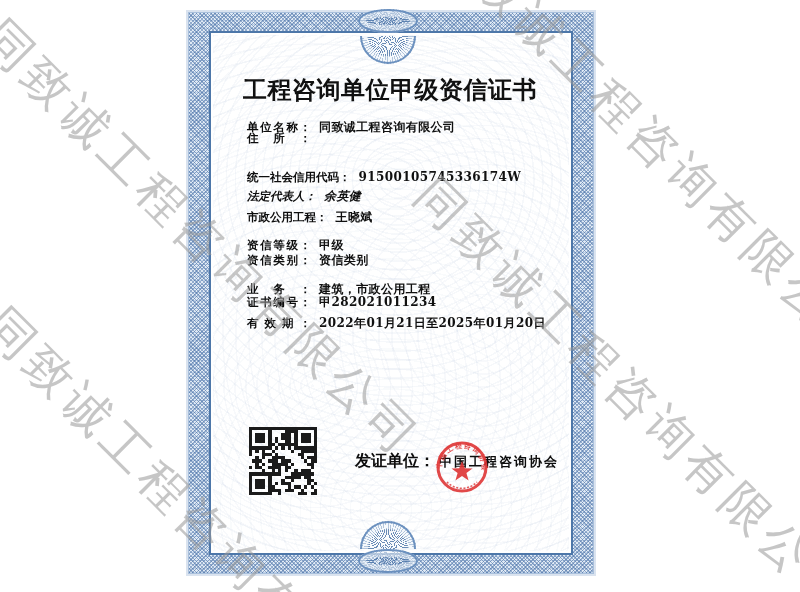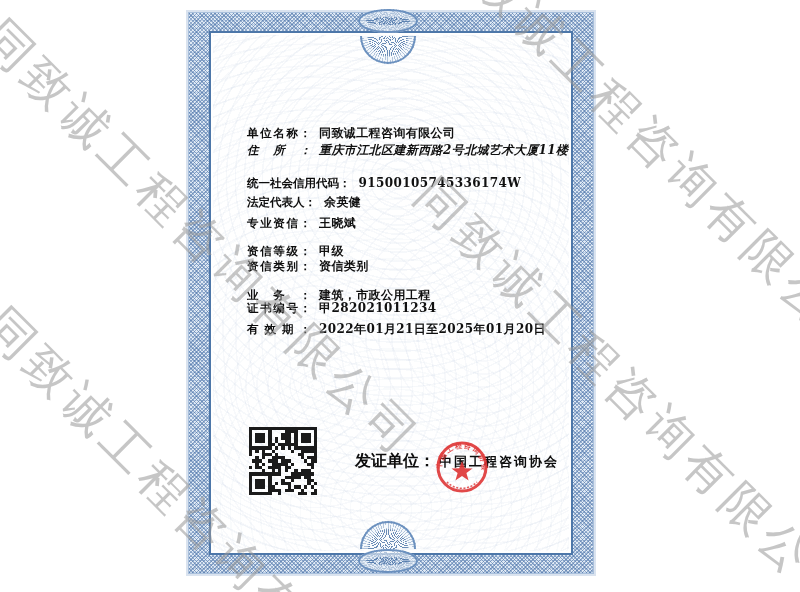--- a/index.html
+++ b/index.html
@@ -30,21 +30,21 @@
   .fan{position:absolute;overflow:hidden;}
   .fan .rosette{position:absolute;left:0;width:100%;}
   .fan-down .rosette{top:-100%;height:200%;}
   .fan-up .rosette{top:0;height:200%;}
 
   
   #title{position:absolute;left:208px;top:74px;width:364px;text-align:center;
     font-size:24px;font-weight:900;letter-spacing:.5px;color:#101010;white-space:nowrap;}
 
   
-  .frow{position:absolute;left:247px;height:16px;line-height:16px;display:flex;align-items:baseline;white-space:nowrap;margin-top:6px;}
+  .frow{position:absolute;left:247px;height:16px;line-height:16px;display:flex;align-items:baseline;white-space:nowrap;}
   .flabel{display:inline-block;min-width:64px;font-size:11.5px;font-weight:700;color:#0d0d0d;
     text-align:justify;text-align-last:justify;white-space:nowrap;}
   .fvalue{margin-left:8px;font-size:12px;font-weight:700;letter-spacing:.4px;color:#101010;
     font-family:"DejaVu Serif",serif;white-space:nowrap;}
 
   
   #issuer{position:absolute;left:355px;top:453px;height:16px;line-height:16px;white-space:nowrap;}
   #issuer .ilabel{font-size:16px;font-weight:700;color:#0d0d0d;}
   #issuer .ivalue{font-size:13px;font-weight:700;letter-spacing:2px;color:#0d0d0d;margin-left:4px;}
 
@@ -70,40 +70,40 @@
 
   <div class="rosette" style="left:358px;top:9px;width:60px;height:24px;"></div>
   <div class="fan fan-down" style="left:360px;top:36px;width:56px;height:28px;">
       <div class="rosette"></div>
     </div>
   <div class="fan fan-up" style="left:360px;top:521px;width:56px;height:28px;">
       <div class="rosette"></div>
     </div>
   <div class="rosette" style="left:358px;top:549px;width:60px;height:24px;"></div>
 
+  <div id="title">工程咨询单位甲级资信证书</div>
 
   <div id="fields">
       <div class="frow" style="top: 119px;">
         <span class="flabel">单位名称：</span>
         <span class="fvalue">同致诚工程咨询有限公司</span>
       </div>
-      <div class="frow" style="top: 136px; font-style: italic;">
+      <div class="frow" style="top: 130px;">
         <span class="flabel">住所：</span>
-        <span class="fvalue">重庆市江北区建新西路2号北城艺术大厦11楼</span>
       </div>
       <div class="frow" style="top: 169px; justify-content: space-between;">
         <span class="flabel">统一社会信用代码：</span>
         <span class="fvalue">91500105745336174W</span>
       </div>
-      <div class="frow" style="top: 188px;">
+      <div class="frow" style="top: 188px; font-style: italic;">
         <span class="flabel">法定代表人：</span>
         <span class="fvalue">余英健</span>
       </div>
       <div class="frow" style="top: 209px;">
-        <span class="flabel">专业资信：</span>
+        <span class="flabel">市政公用工程：</span>
         <span class="fvalue">王晓斌</span>
       </div>
       <div class="frow" style="top: 237px;">
         <span class="flabel">资信等级：</span>
         <span class="fvalue">甲级</span>
       </div>
       <div class="frow" style="top: 252px; justify-content: space-between;">
         <span class="flabel">资信类别：</span>
         <span class="fvalue">资信类别</span>
       </div>

